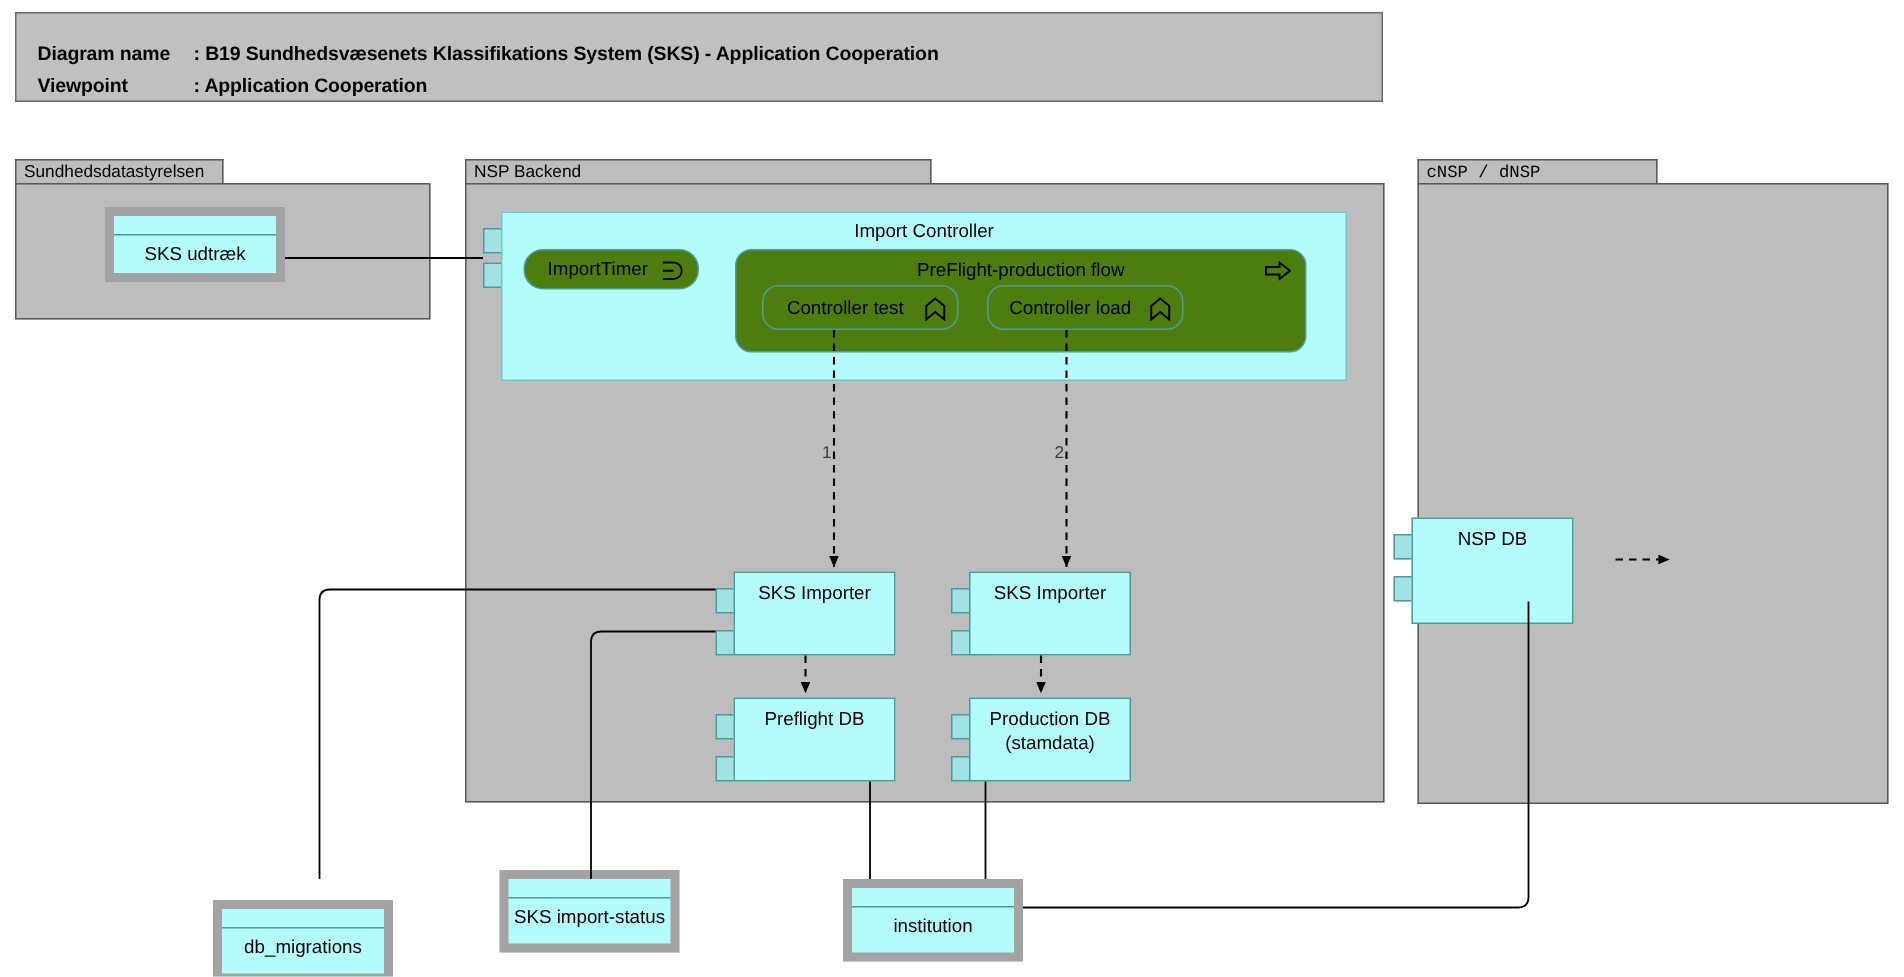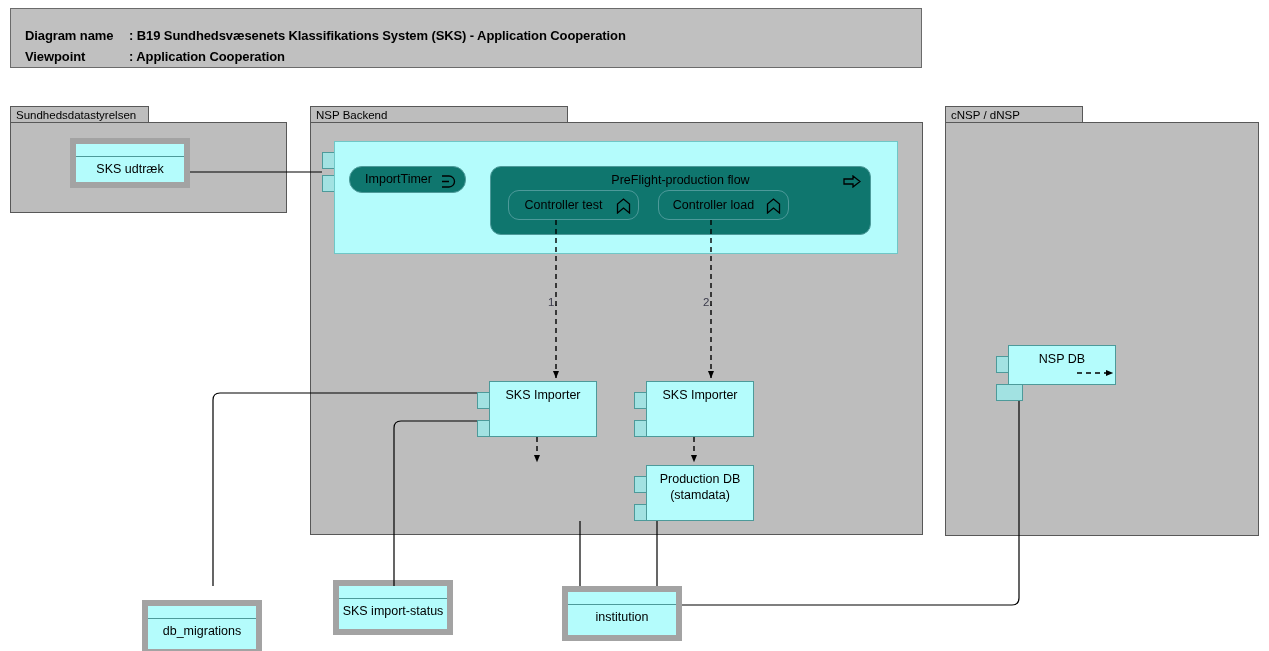--- a/index.html
+++ b/index.html
@@ -65,21 +65,21 @@
     border-bottom:1px solid #4d9a9a;box-sizing:border-box;
   }
   .dataobj .do-label{
     position:absolute;left:0;right:0;top:17px;
     text-align:center;font-size:12.5px;color:#000;line-height:16px;
   }
 
   
   .rounded{
     position:absolute;box-sizing:border-box;
-    background:#0f766e;border:1px solid #4d9a9a;border-radius:12px;
+    background:#4d7c0f;border:1px solid #4d9a9a;border-radius:12px;
   }
   .rounded.pink{background:#fbdcdc;border-color:#c98f8f;}
   .rounded .r-label{
     position:absolute;left:0;right:0;text-align:center;
     font-size:12.5px;color:#000;line-height:16px;white-space:pre-line;
   }
   .rounded .r-icon{position:absolute;}
 
   
   .bigcomp{position:absolute;box-sizing:border-box;}
@@ -113,38 +113,39 @@
     <div class="title-row r1"><span class="tl-key k1">Diagram name</span><span>: </span><span>B19 Sundhedsvæsenets Klassifikations System (SKS) - Application Cooperation</span></div>
     <div class="title-row r2"><span class="tl-key k2">Viewpoint</span><span>: </span><span>Application Cooperation</span></div>
   </div>
 
   <div class="group" style="left:10px;top:106px;width:277px;height:107px;">
     <div class="g-tab" style="width:139px;">Sundhedsdatastyrelsen</div>
     <div class="g-body"></div>
   </div>
 
   <div class="group" style="left:310px;top:106px;width:613px;height:429px;">
-    <div class="g-tab" style="width:258px;">NSP Backend</div>
+    <div class="g-tab" style="width:311px;">NSP Backend</div>
     <div class="g-body"></div>
   </div>
 
   <div class="group" style="left:945px;top:106px;width:314px;height:430px;">
-    <div class="g-tab" style="width:138px;">cNSP / dNSP</div>
+    <div class="g-tab" style="width:160px;font-family:Liberation Mono, monospace;">cNSP / dNSP</div>
     <div class="g-body"></div>
   </div>
 
   <div class="dataobj" style="left:70px;top:138px;width:120px;height:50px;">
     <div class="do-band"></div>
     <div class="do-label">SKS udtræk</div>
   </div>
 
   <div class="bigcomp" style="left:322px;top:141px;width:576px;height:113px;">
     <div class="nub n1"></div>
     <div class="nub n2"></div>
     <div class="bc-body"></div>
+    <div class="bc-title">Import Controller</div>
   </div>
 
   <div class="rounded" style="left:349px;top:166px;width:117px;height:27px;border-radius:13px;">
     <div class="r-label" style="top:4px;padding-right:18px;">ImportTimer</div>
     <div class="r-icon" style="right:8px;top:7px;">
       <svg width="16" height="13" viewBox="0 0 16 13">
           <path d="M1 1 L8 1 A5.5 5.5 0 0 1 8 12 L1 12 M1 6.5 L8 6.5" fill="none" stroke="#000" stroke-width="1.3"></path>
         </svg>
     </div>
   </div>
@@ -183,30 +184,36 @@
     <div class="c-label">SKS Importer</div>
   </div>
 
   <div class="component" style="left:634px;top:381px;width:120px;height:56px;">
     <div class="nub n1"></div>
     <div class="nub n2"></div>
     <div class="c-body"></div>
     <div class="c-label">SKS Importer</div>
   </div>
 
+  <div class="component" style="left:477px;top:465px;width:120px;height:56px;">
+    <div class="nub n1"></div>
+    <div class="nub n2"></div>
+    <div class="c-body"></div>
+    <div class="c-label">Preflight DB</div>
+  </div>
 
   <div class="component" style="left:634px;top:465px;width:120px;height:56px;">
     <div class="nub n1"></div>
     <div class="nub n2"></div>
     <div class="c-body"></div>
     <div class="c-label">Production DB
 (stamdata)</div>
   </div>
 
-  <div class="component" style="left:996px;top:345px;width:120px;height:40px;">
+  <div class="component" style="left:929px;top:345px;width:120px;height:71px;">
     <div class="nub n1"></div>
     <div class="nub n2"></div>
     <div class="c-body"></div>
     <div class="c-label">NSP DB</div>
   </div>
 
 
   <div class="dataobj" style="left:142px;top:586px;width:120px;height:55px;margin-top:14px;">
     <div class="do-band"></div>
     <div class="do-label">db_migrations</div>

